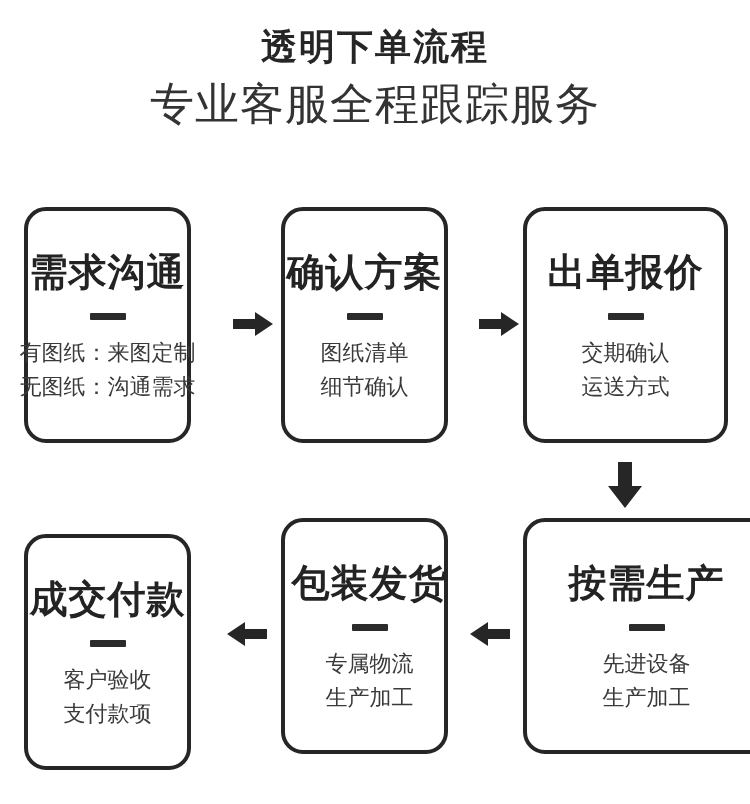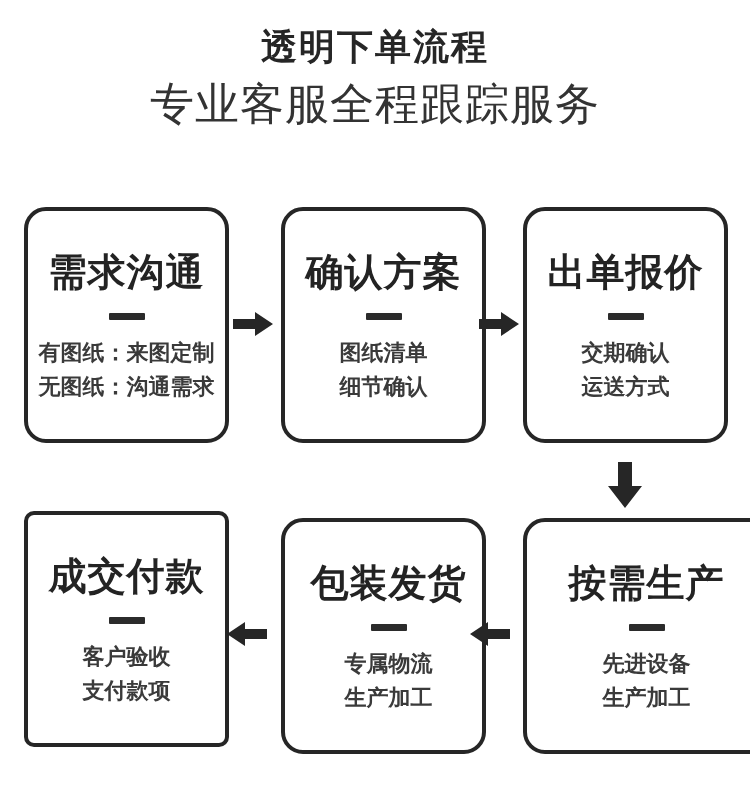--- a/index.html
+++ b/index.html
@@ -53,21 +53,21 @@
   .flow {
     position: absolute;
     left: 0;
     top: 196px;
     width: 750px;
     height: 600px;
   }
 
   .card {
     position: absolute;
-    width: 205px;
+    width: 167px;
     height: 236px;
     box-sizing: border-box;
     border: 4px solid #262626;
     border-radius: 22px;
     background: #ffffff;
     display: flex;
     flex-direction: column;
     align-items: center;
     justify-content: flex-start;
   }
@@ -91,32 +91,32 @@
     margin-top: 22px;
   }
 
   .card-lines {
     margin-top: 16px;
     text-align: center;
   }
   .card-line {
     font-size: 22px;
     line-height: 34px;
-    font-weight: 700;
+    font-weight: 400;
     color: #3a3a3a;
     white-space: nowrap;
   }
 
   
   .card-1 { left: 24px;  top: 11px; }
   .card-2 { left: 281px; top: 11px; }
   .card-3 { left: 523px; top: 11px; width: 205px; }
 
   
-  .card-6 { left: 24px;  top: 315px; border-radius: 10px; }
+  .card-6 { left: 24px;  top: 338px; }
   .card-5 { left: 281px; top: 322px; padding-left: 10px; }
   .card-4 { left: 523px; top: 322px; width: 247px; }
 
   
   .arrow {
     position: absolute;
   }
   .arrow svg { display: block; }
 
   .arrow-h1 { left: 233px; top: 115px; }

